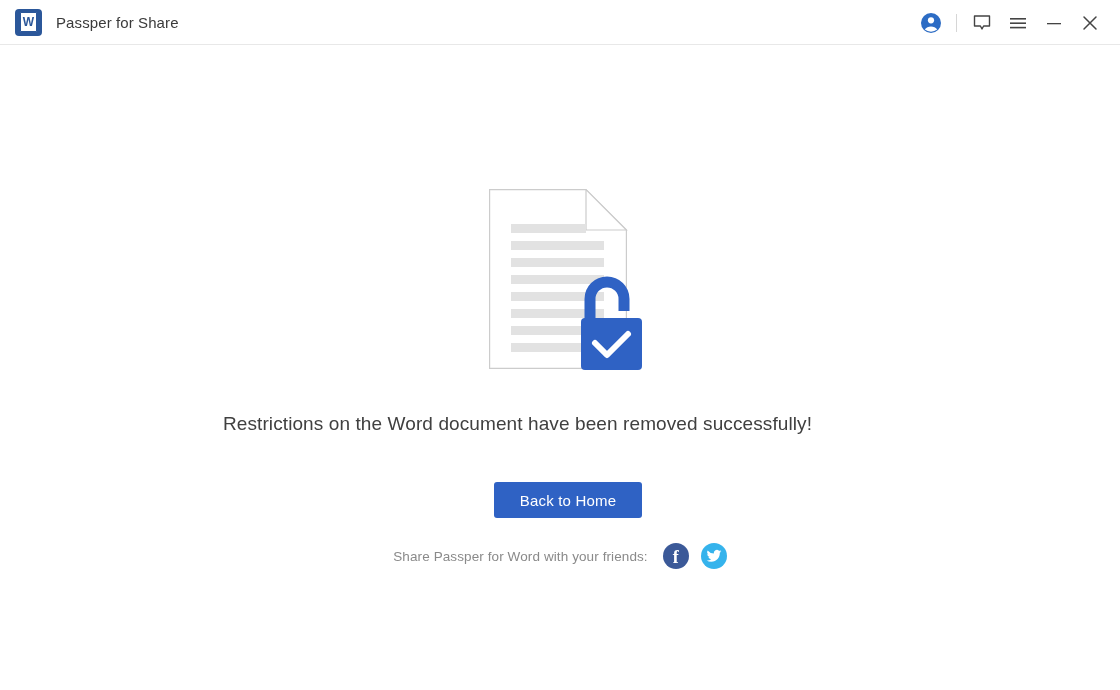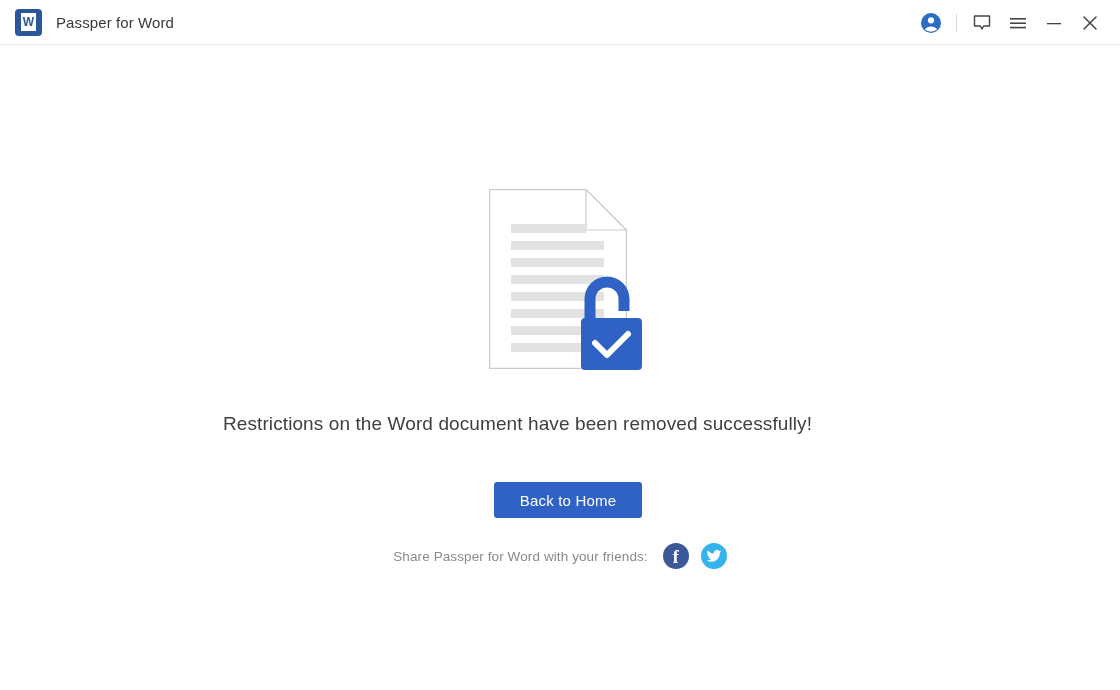--- a/index.html
+++ b/index.html
@@ -178,21 +178,21 @@
 <div class="app">
 
   <div class="titlebar">
 
     <div class="brand">
       <div class="logo">
         <div class="sheet">
           <span>W</span>
         </div>
       </div>
-      <div class="apptitle">Passper for Word</div>
+      <div class="apptitle">Passper for Share</div>
     </div>
 
     <div class="winctrls">
 
       <div class="ctrl account">
         <svg width="22" height="22" viewBox="0 0 22 22">
           <circle cx="11" cy="11" r="10" fill="#2d6cc4"></circle>
           <circle cx="11" cy="8.3" r="3.1" fill="#ffffff"></circle>
           <path d="M4.8 17.6 A7.2 6.4 0 0 1 17.2 17.6 A10 10 0 0 1 4.8 17.6 Z" fill="#ffffff"></path>
         </svg>

